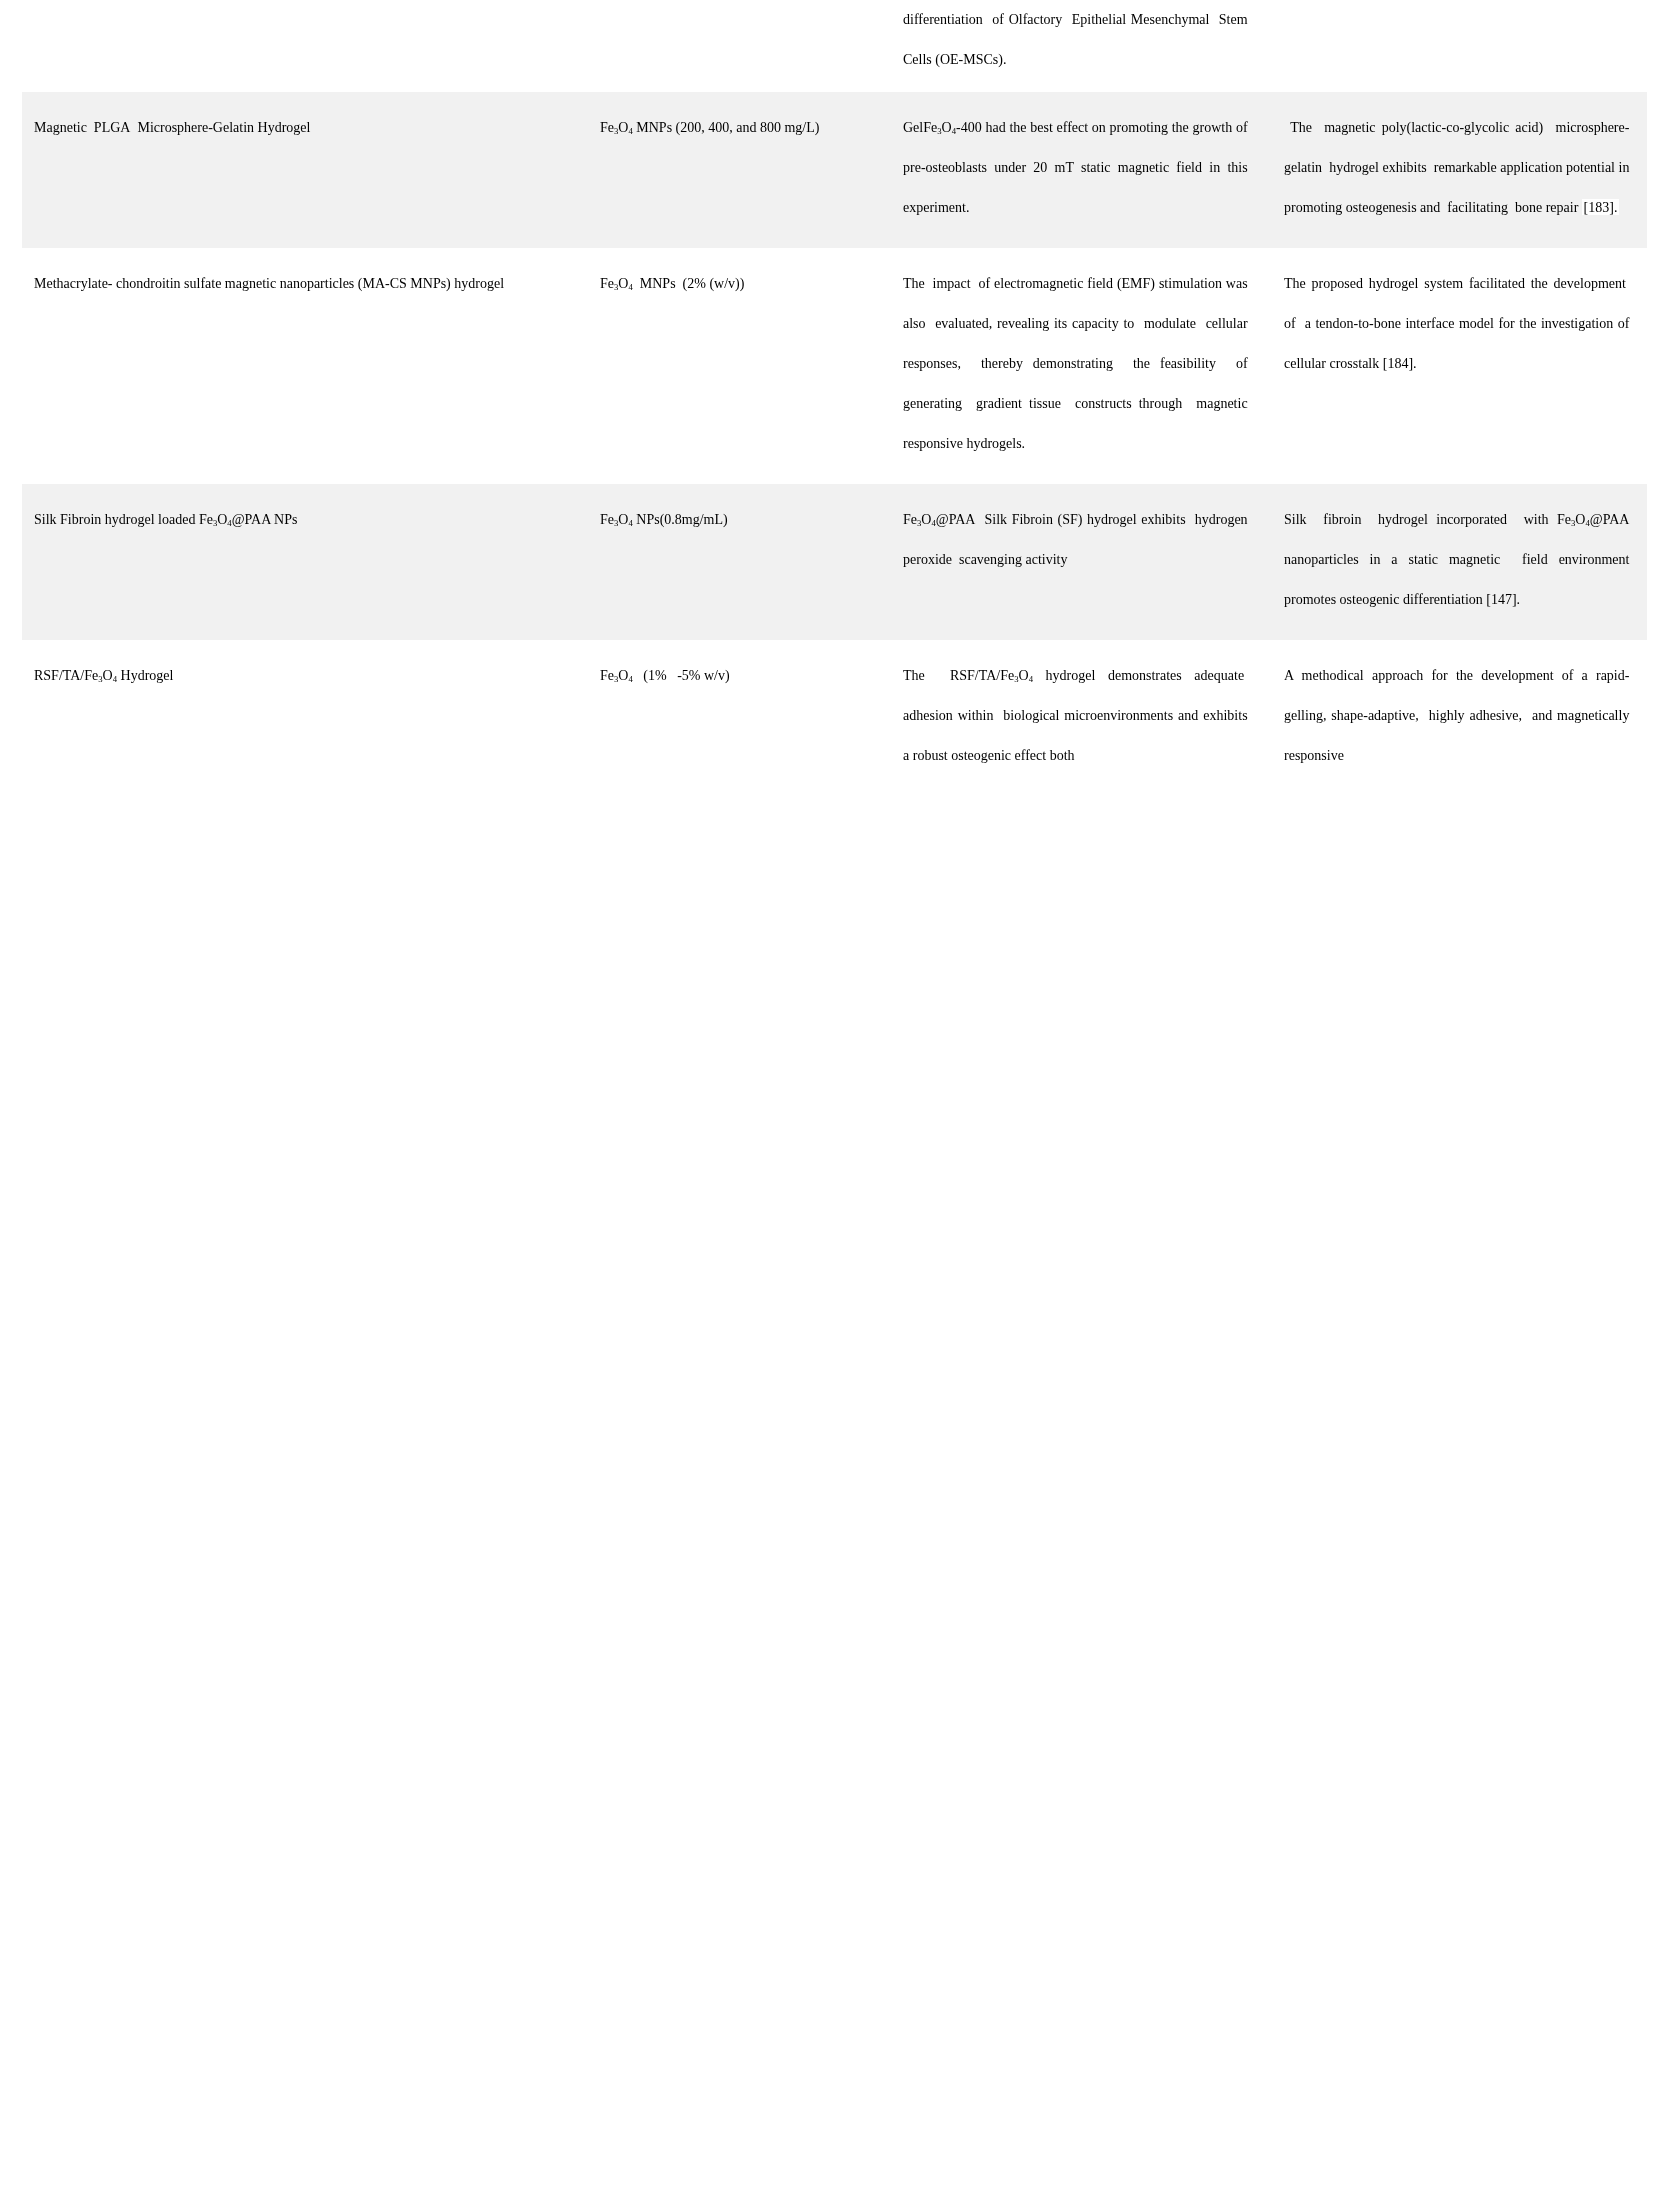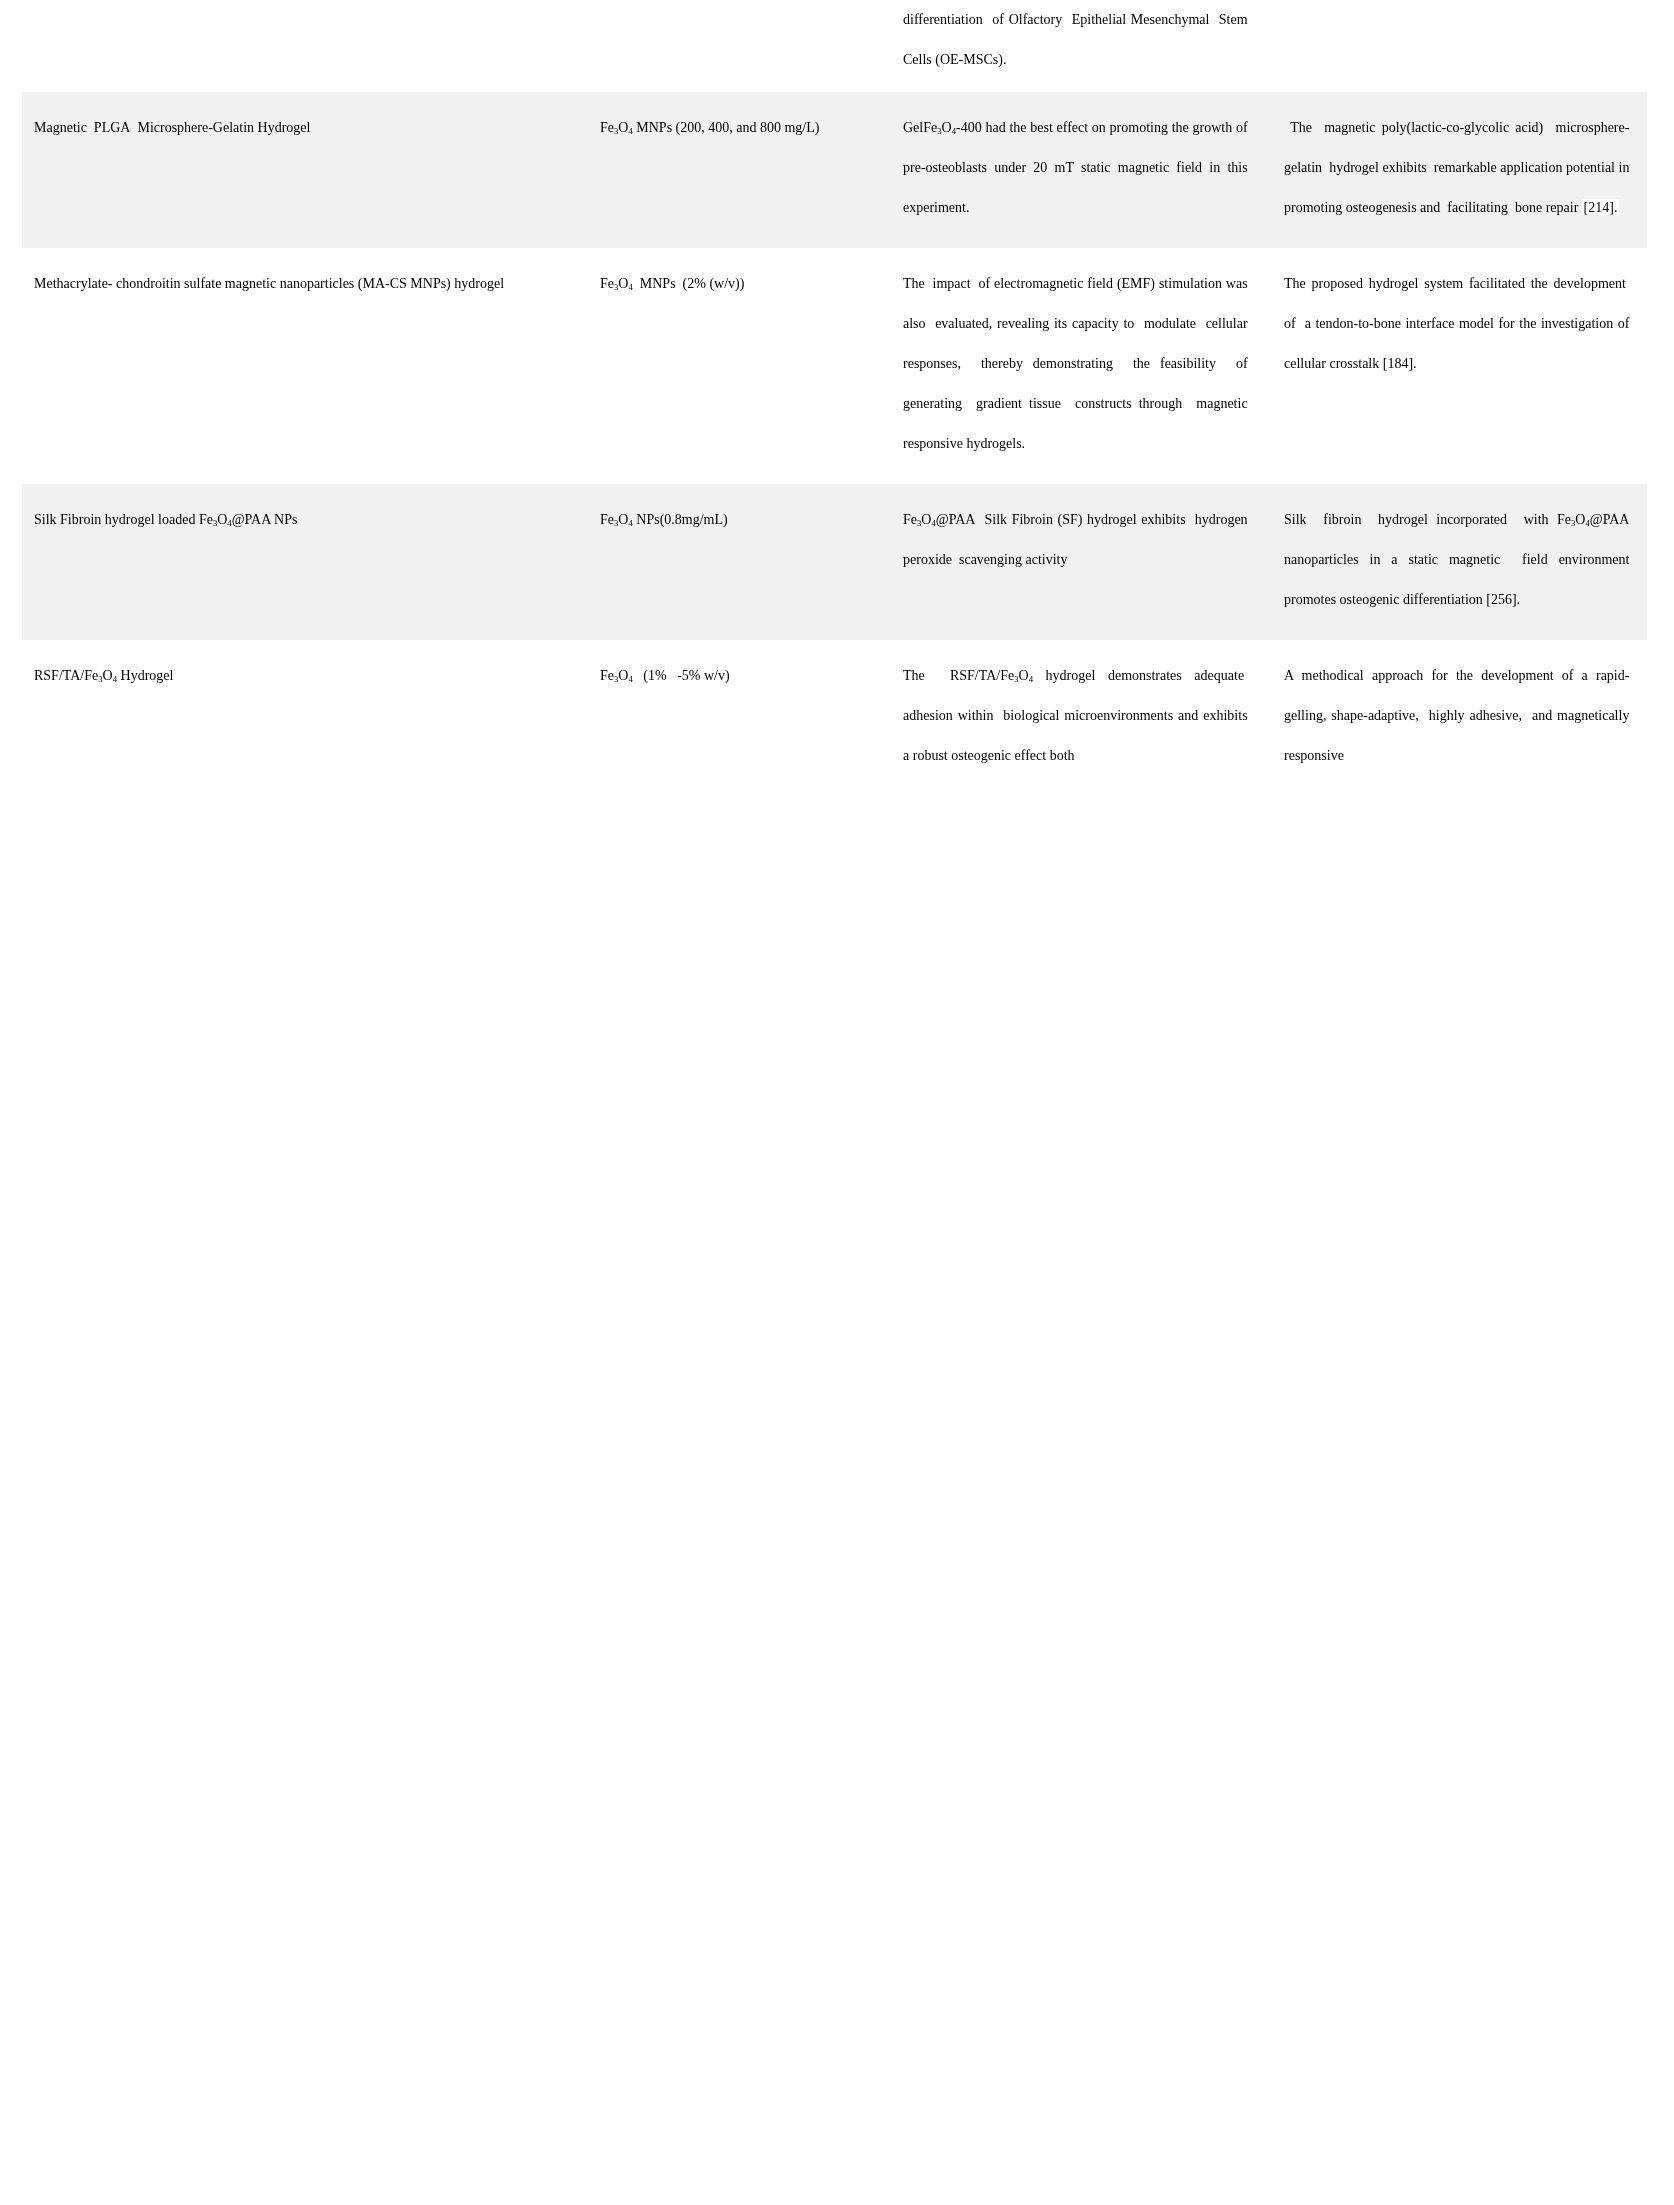--- a/index.html
+++ b/index.html
@@ -128,21 +128,21 @@
             <div class="txt">Fe<sub>3</sub>O<sub>4</sub> MNPs (200, 400, and 800&nbsp;mg/L)</div>
           </div>
         </td>
         <td>
           <div class="cell-pad-col3">
             <div class="txt">GelFe<sub>3</sub>O<sub>4</sub>-400 had the best effect on promoting the growth of pre-osteoblasts under 20 mT static magnetic field in this experiment.</div>
           </div>
         </td>
         <td>
           <div class="cell-pad-col4">
-            <div class="txt">&nbsp;The&nbsp; magnetic poly(lactic-co-glycolic acid)&nbsp; microsphere-gelatin&nbsp; hydrogel exhibits&nbsp; remarkable application potential in promoting osteogenesis and&nbsp; facilitating&nbsp; bone repair <span class="hl-white">[214].</span></div>
+            <div class="txt">&nbsp;The&nbsp; magnetic poly(lactic-co-glycolic acid)&nbsp; microsphere-gelatin&nbsp; hydrogel exhibits&nbsp; remarkable application potential in promoting osteogenesis and&nbsp; facilitating&nbsp; bone repair <span class="hl-white">[183].</span></div>
           </div>
         </td>
       </tr>
 
       <tr class="row-plain">
         <td>
           <div class="cell-pad">
             <div class="txt left">Methacrylate- chondroitin sulfate magnetic nanoparticles (MA-CS MNPs) hydrogel</div>
           </div>
         </td>
@@ -174,21 +174,21 @@
             <div class="txt left">Fe<sub>3</sub>O<sub>4</sub> NPs(0.8mg/mL)</div>
           </div>
         </td>
         <td>
           <div class="cell-pad-col3">
             <div class="txt">Fe<sub>3</sub>O<sub>4</sub>@PAA&nbsp; Silk Fibroin (SF) hydrogel exhibits&nbsp; hydrogen peroxide&nbsp; scavenging activity</div>
           </div>
         </td>
         <td>
           <div class="cell-pad-col4">
-            <div class="txt">Silk&nbsp; fibroin&nbsp; hydrogel incorporated&nbsp; with Fe<sub>3</sub>O<sub>4</sub>@PAA nanoparticles in a static magnetic&nbsp; field environment promotes osteogenic differentiation <span>[256].</span></div>
+            <div class="txt">Silk&nbsp; fibroin&nbsp; hydrogel incorporated&nbsp; with Fe<sub>3</sub>O<sub>4</sub>@PAA nanoparticles in a static magnetic&nbsp; field environment promotes osteogenic differentiation <span>[147].</span></div>
           </div>
         </td>
       </tr>
 
       <tr class="row-plain">
         <td>
           <div class="cell-pad">
             <div class="txt left">RSF/TA/Fe<sub>3</sub>O<sub>4</sub> Hydrogel</div>
           </div>
         </td>

